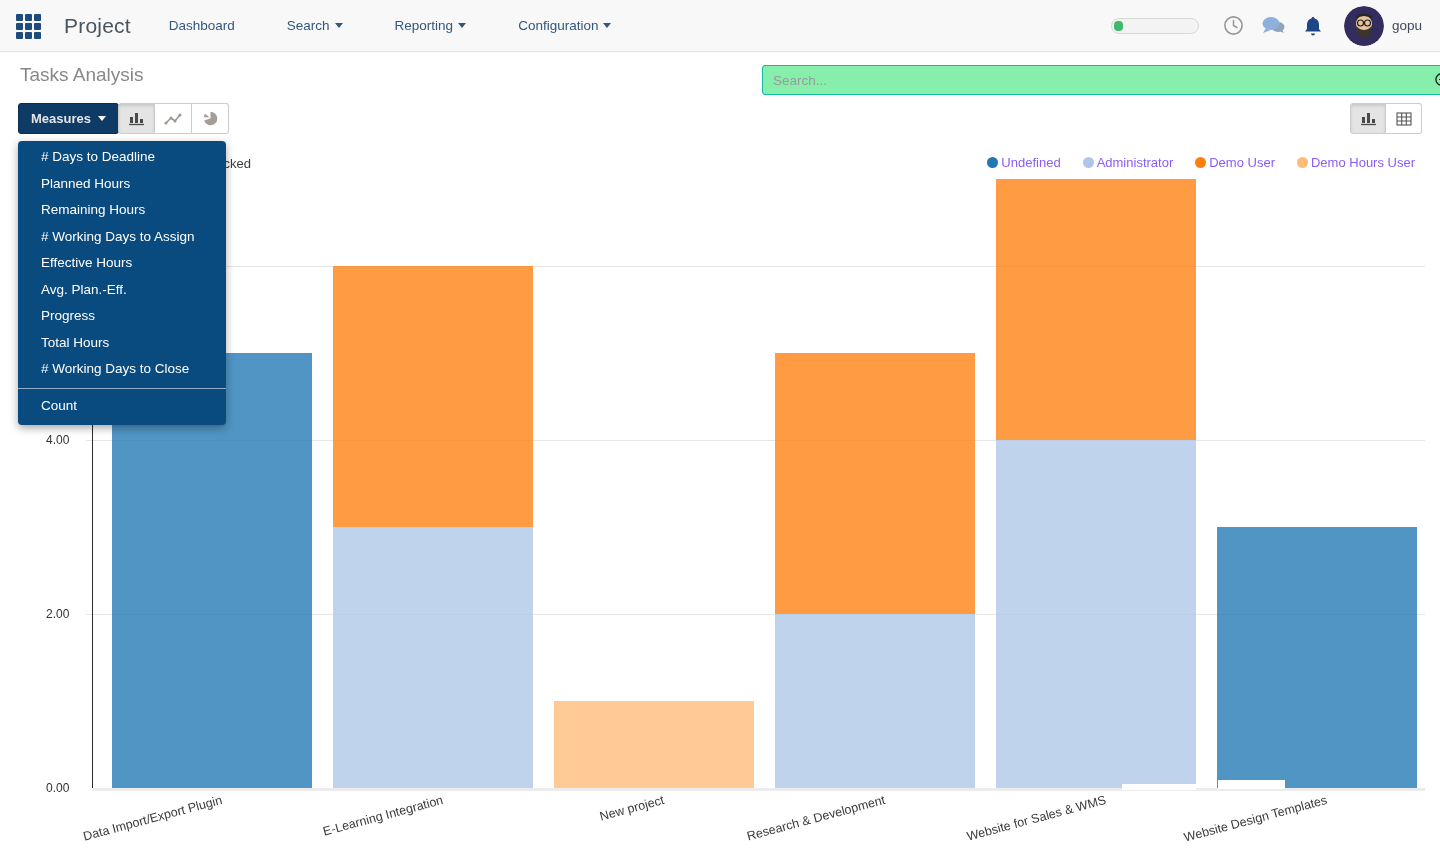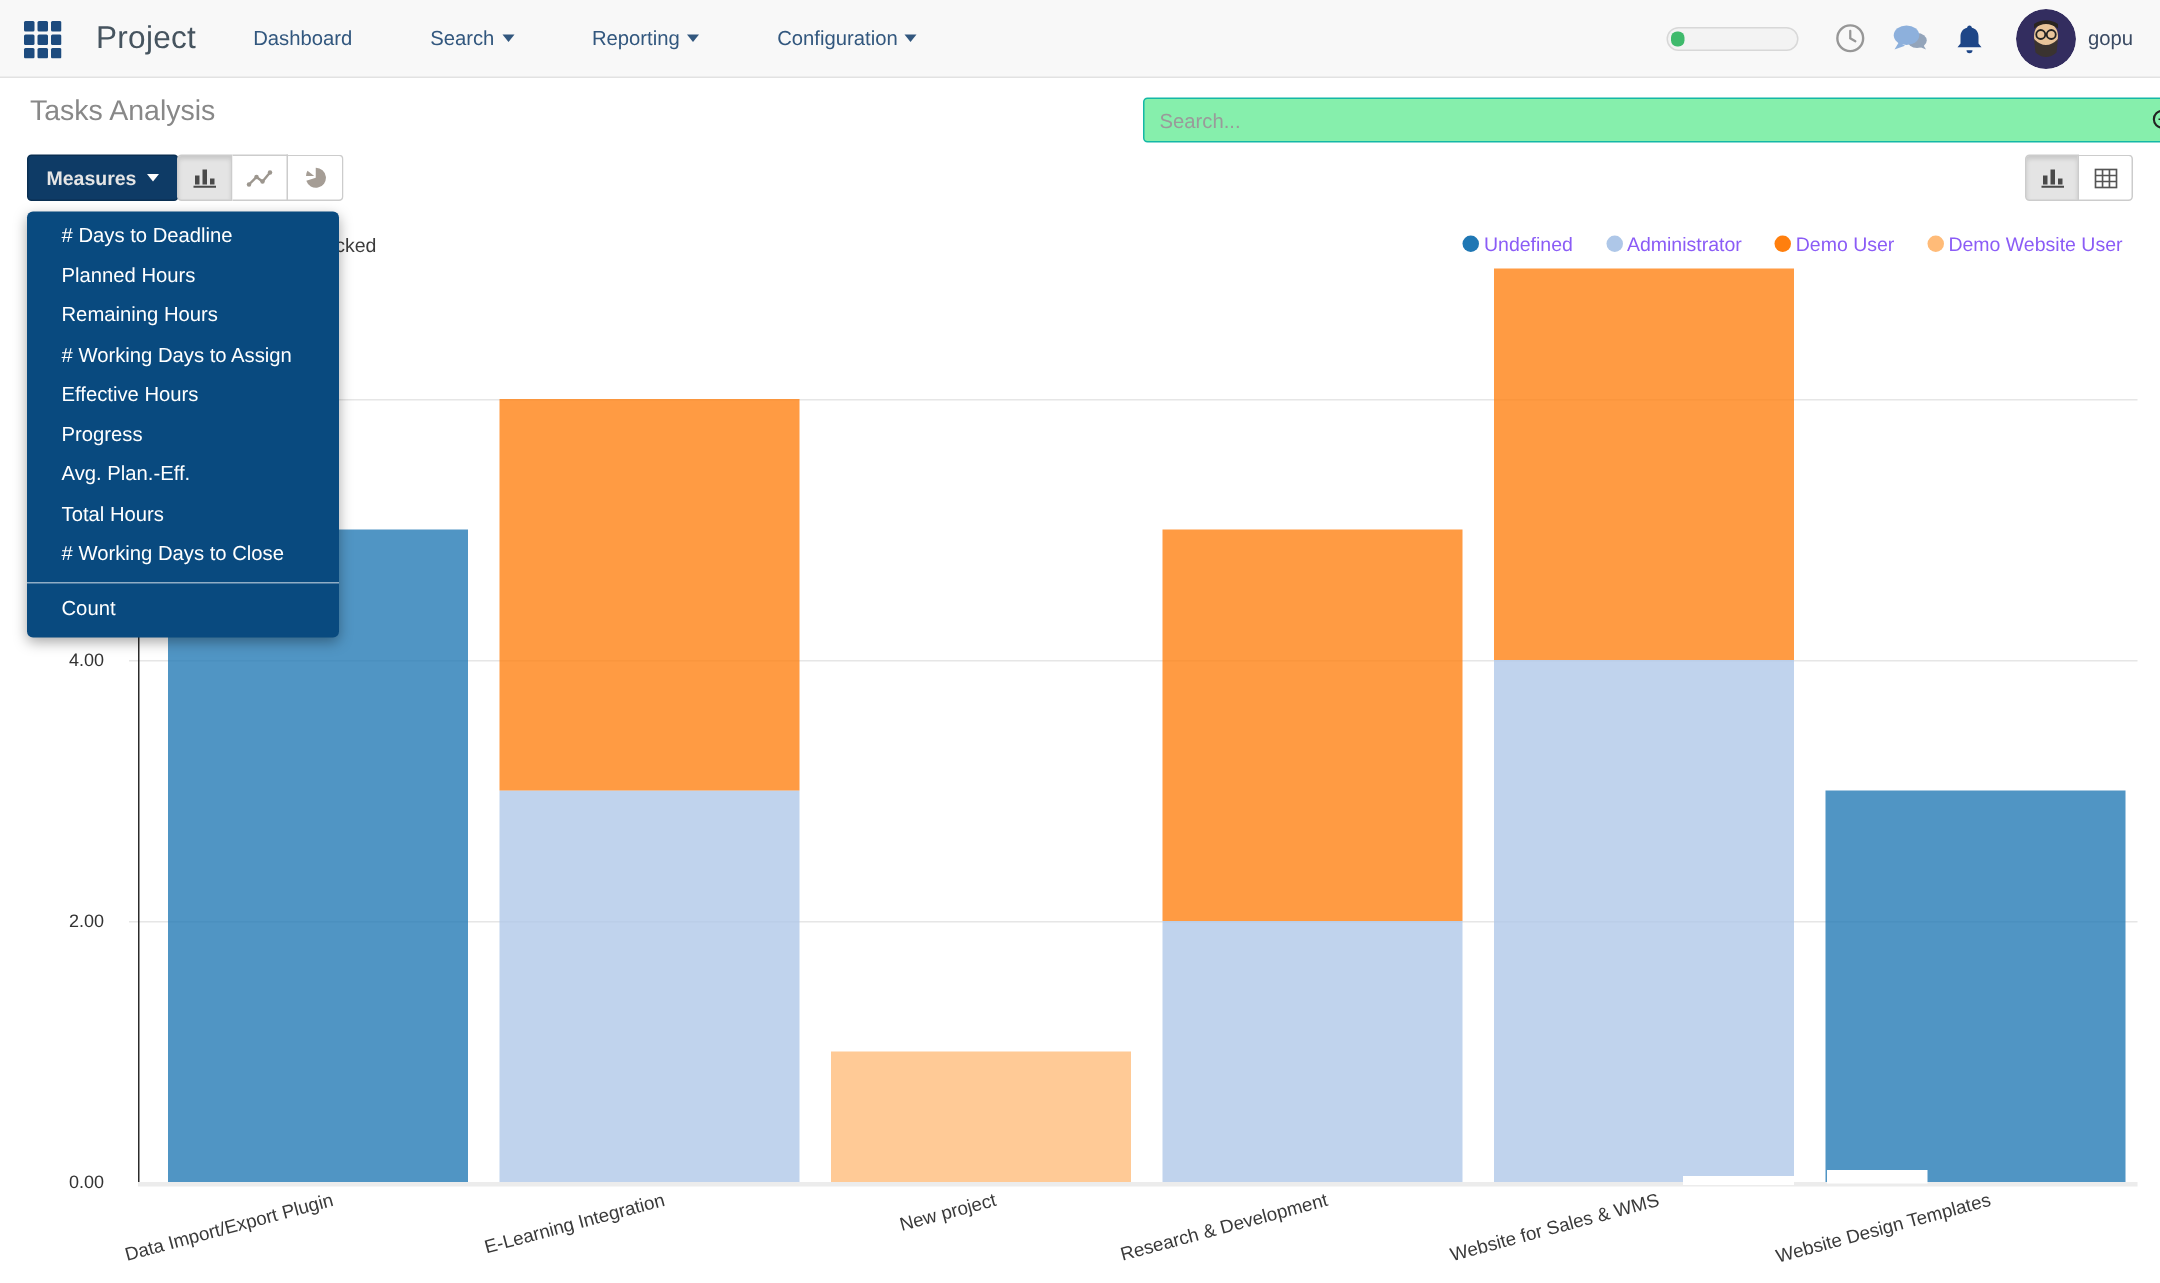--- a/index.html
+++ b/index.html
@@ -227,21 +227,21 @@
       <span class="legend-item">
         <span class="legend-dot" style="background: rgb(174, 199, 232);"></span>
         <span class="lbl">Administrator</span>
       </span>
       <span class="legend-item">
         <span class="legend-dot" style="background: rgb(255, 127, 14);"></span>
         <span class="lbl">Demo User</span>
       </span>
       <span class="legend-item">
         <span class="legend-dot" style="background: rgb(255, 187, 120);"></span>
-        <span class="lbl">Demo Website User</span>
+        <span class="lbl">Demo Hours User</span>
       </span>
     </div>
 
   <div class="yaxis-line"></div>
   <div class="xaxis-band"></div>
   <div id="grid-layer">
       <div class="ytick" style="top: 641px;">0.00</div>
       <div class="gridline" style="top: 474px;"></div>
       <div class="ytick" style="top: 467px;">2.00</div>
       <div class="gridline" style="top: 300px;"></div>
@@ -273,19 +273,19 @@
       <div class="xlabel" style="left: 1085px; top: 653px;">Website Design Templates</div>
     </div>
 </div>
 
 <div class="dropdown">
     <div class="mitem"><span># Days to Deadline</span></div>
     <div class="mitem"><span>Planned Hours</span></div>
     <div class="mitem"><span>Remaining Hours</span></div>
     <div class="mitem"><span># Working Days to Assign</span></div>
     <div class="mitem"><span>Effective Hours</span></div>
+    <div class="mitem"><span>Avg. Plan.-Eff.</span></div>
     <div class="mitem"><span>Progress</span></div>
-    <div class="mitem"><span>Avg. Plan.-Eff.</span></div>
     <div class="mitem"><span>Total Hours</span></div>
     <div class="mitem"><span># Working Days to Close</span></div>
     <div class="divider"></div>
     <div class="mitem"><span>Count</span></div>
   </div>
 
 </body></html>

